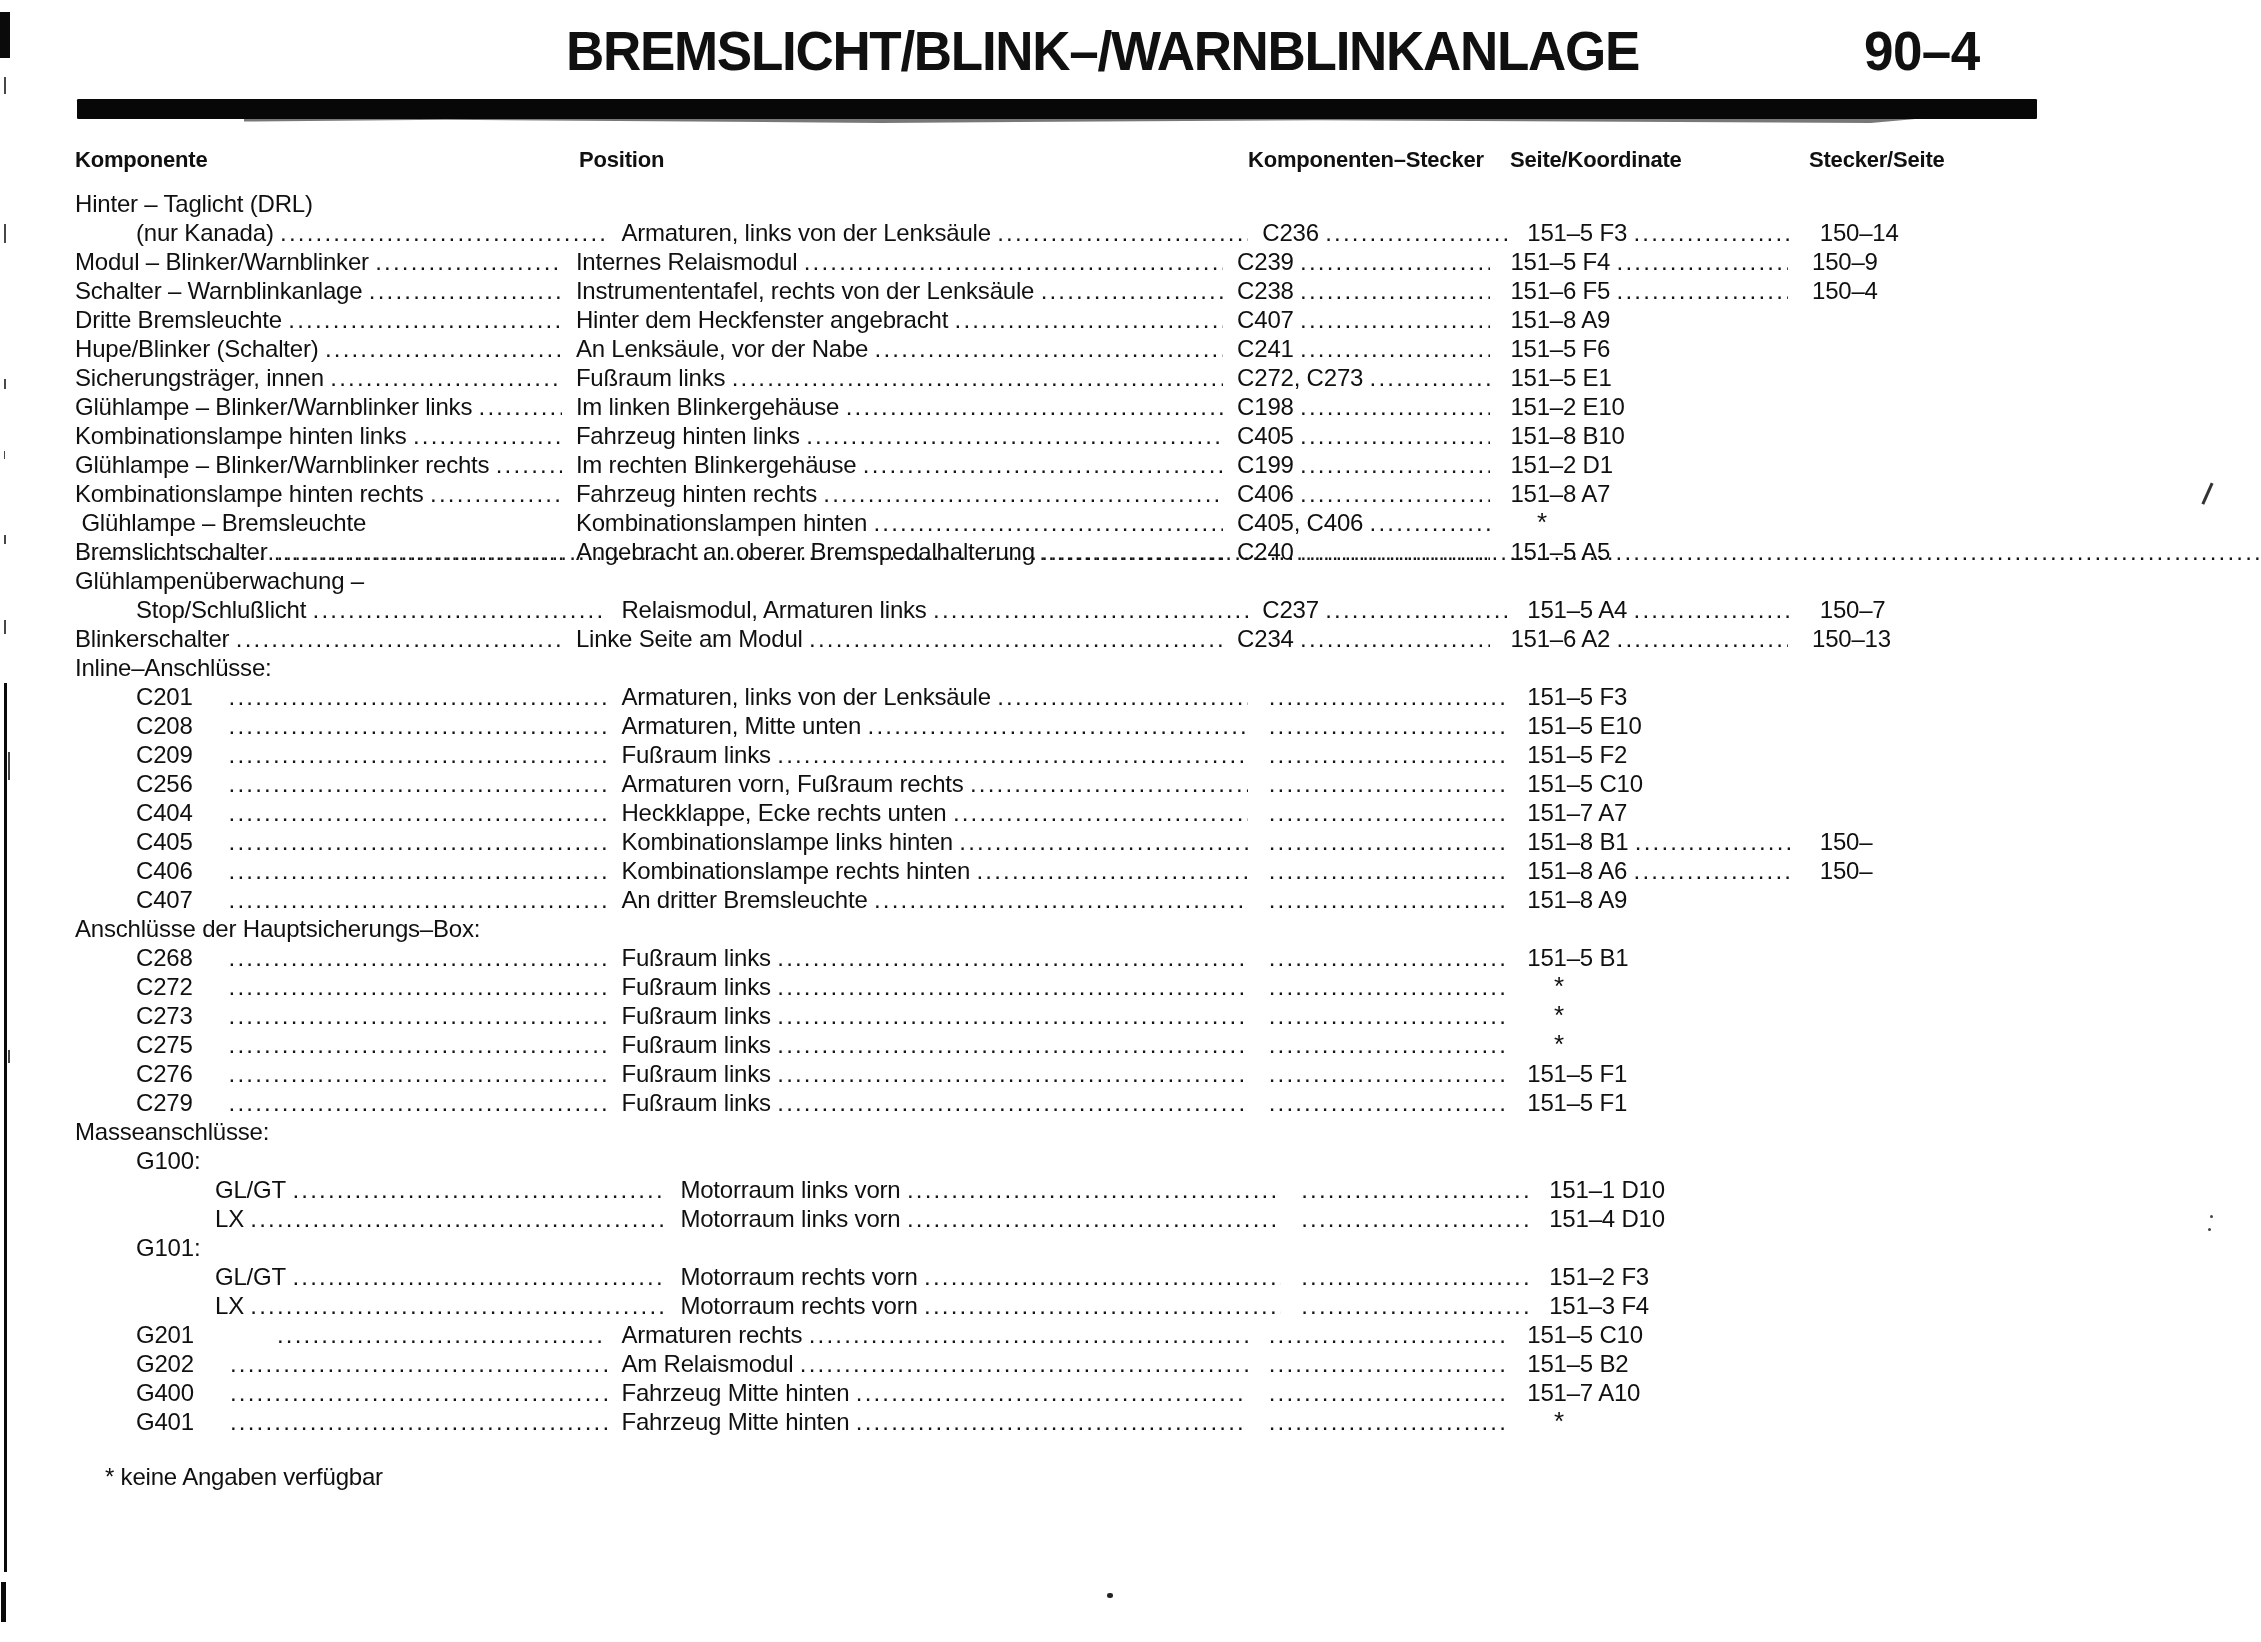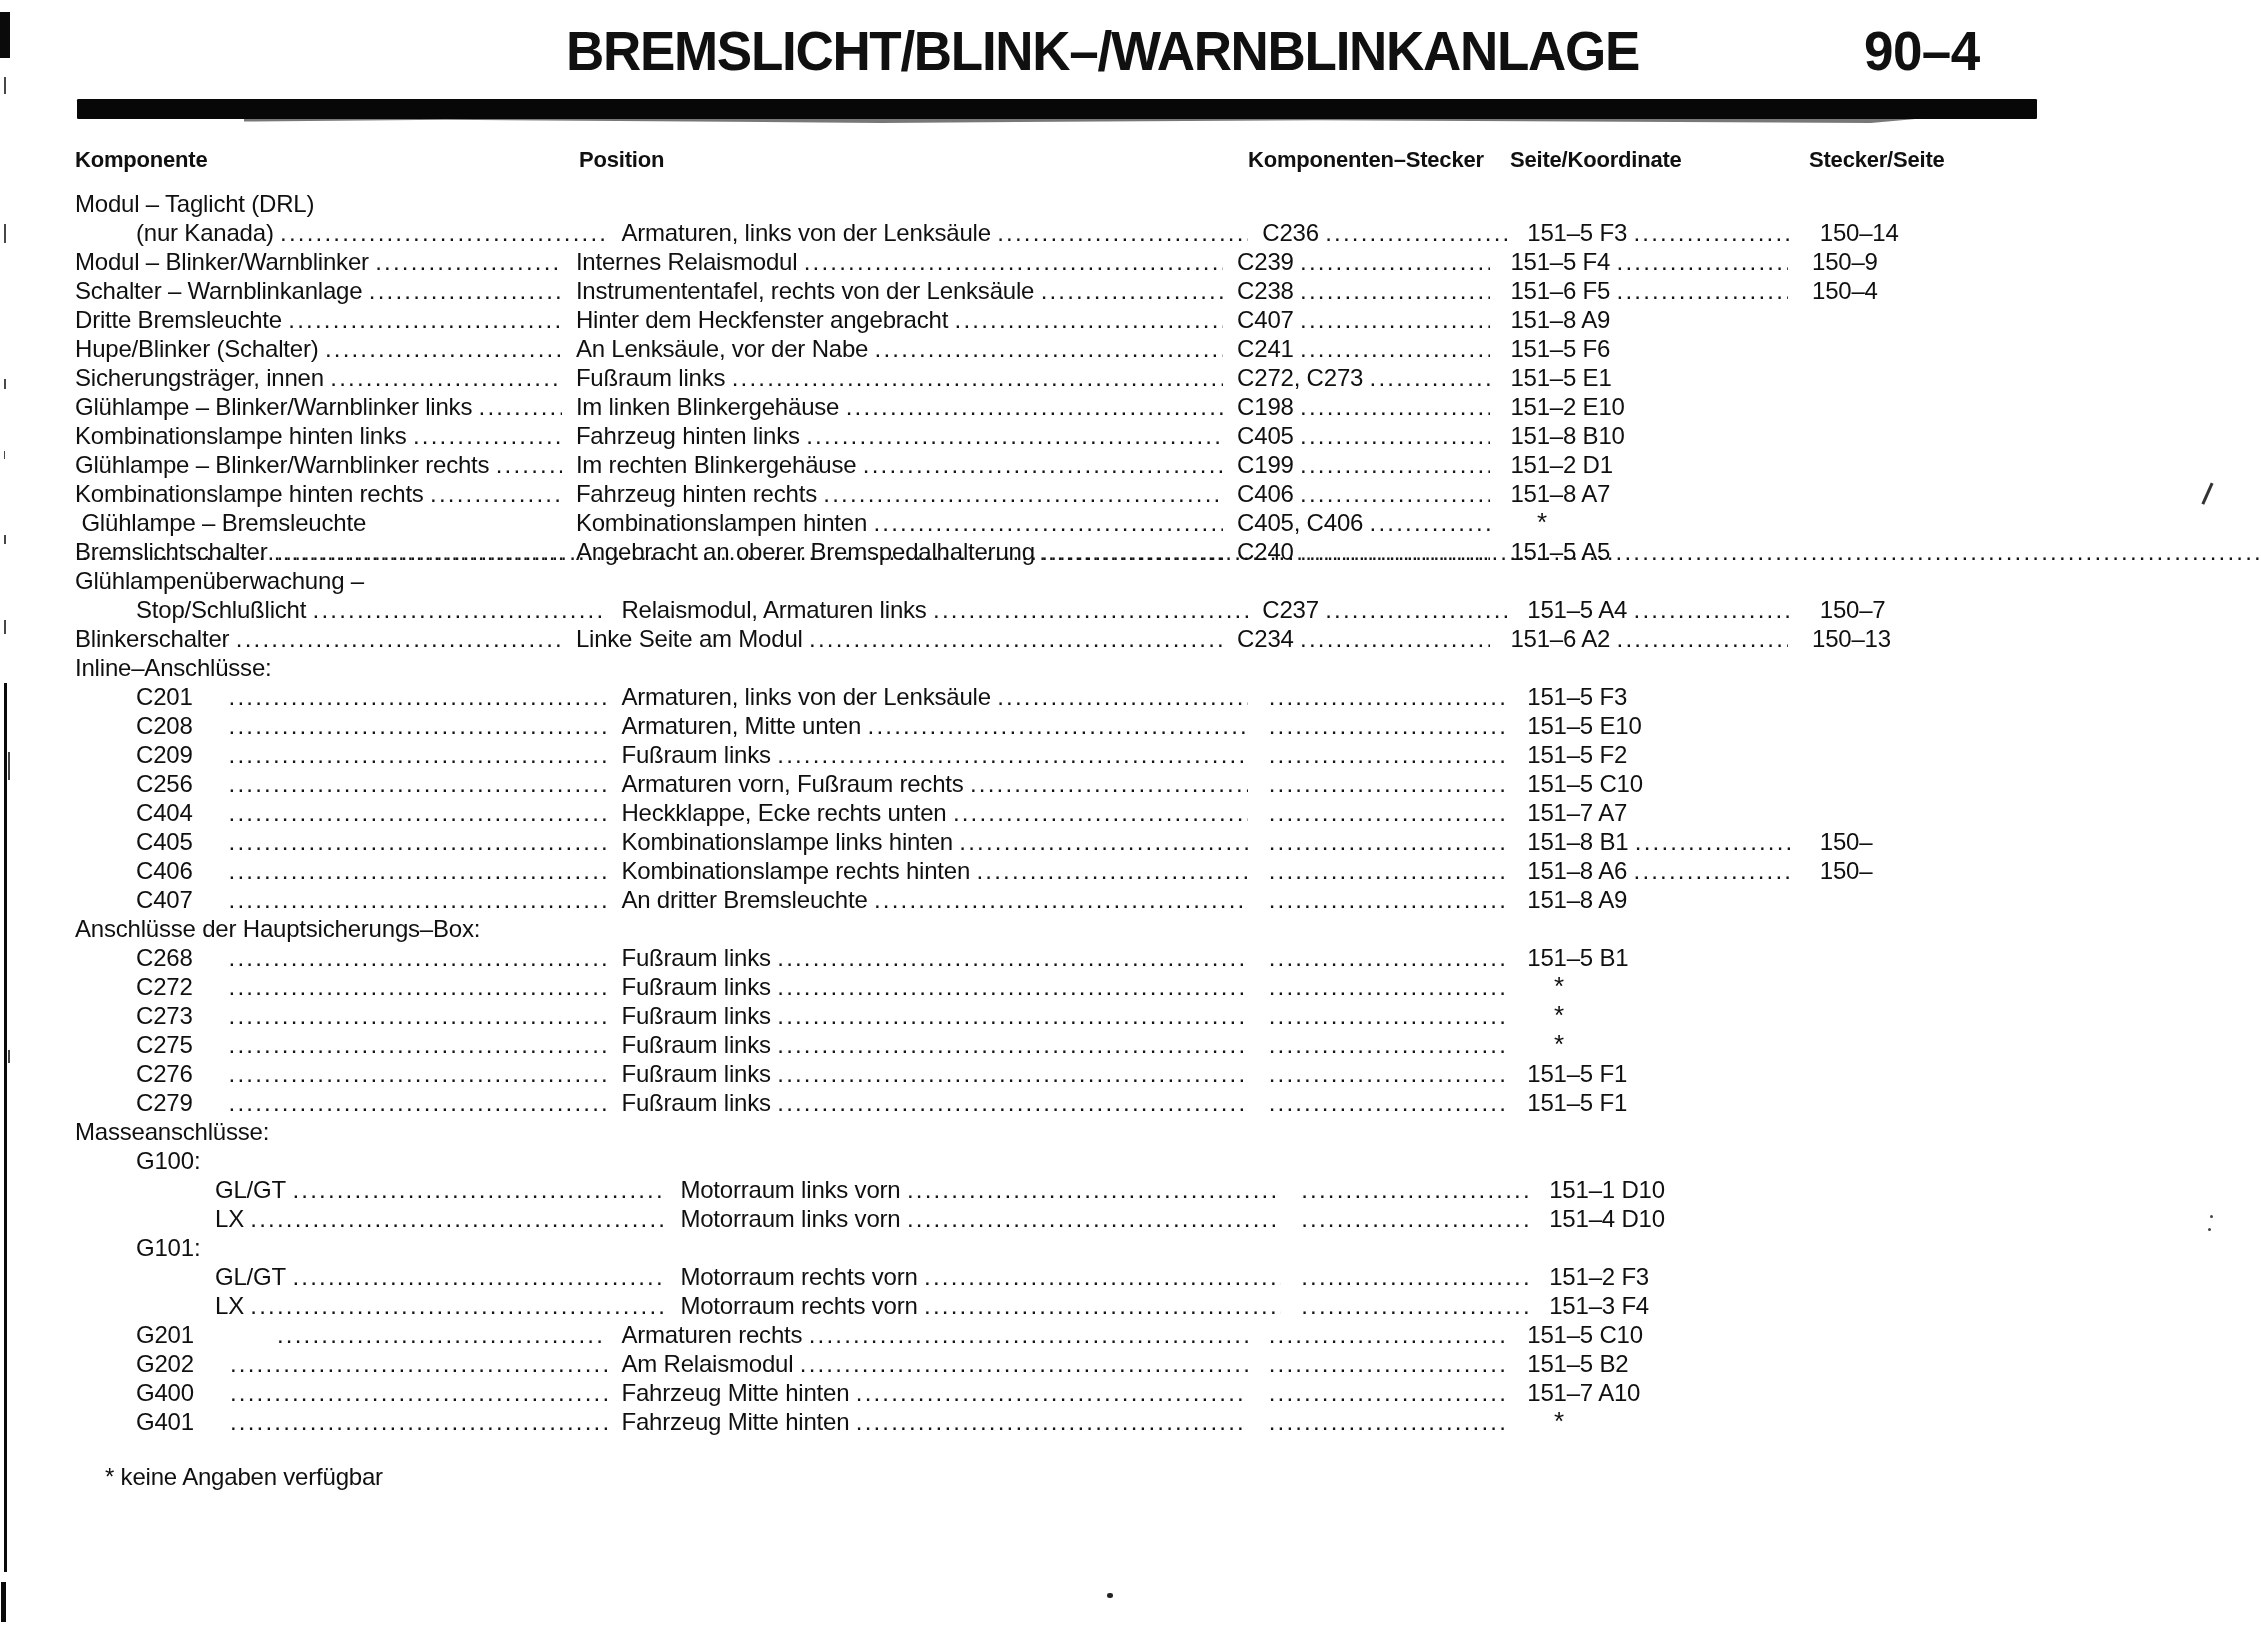--- a/index.html
+++ b/index.html
@@ -101,21 +101,21 @@
 
   <div class="colhead" style="left:75px;">Komponente</div>
   <div class="colhead" style="left:579px;">Position</div>
   <div class="colhead" style="left:1248px;">Komponenten–Stecker</div>
   <div class="colhead" style="left:1510px;">Seite/Koordinate</div>
   <div class="colhead" style="left:1809px;">Stecker/Seite</div>
 
   <div id="rows">
       <div class="row">
         <div class="cell c1" style="padding-left: 0px;">
-          <span class="txt">Modul – Taglicht (DRL)</span>
+          <span class="txt">Hinter – Taglicht (DRL)</span>
         </div>
       </div>
       <div class="row">
         <div class="cell c1" style="padding-left: 61px;">
           <span class="txt">(nur Kanada)</span>
           <span class="dots">............................................................................................................................................................................................................................................................................................................</span>
         </div>
         <div class="cell c2">
           <span class="txt">Armaturen, links von der Lenksäule</span>
           <span class="dots">............................................................................................................................................................................................................................................................................................................</span>

